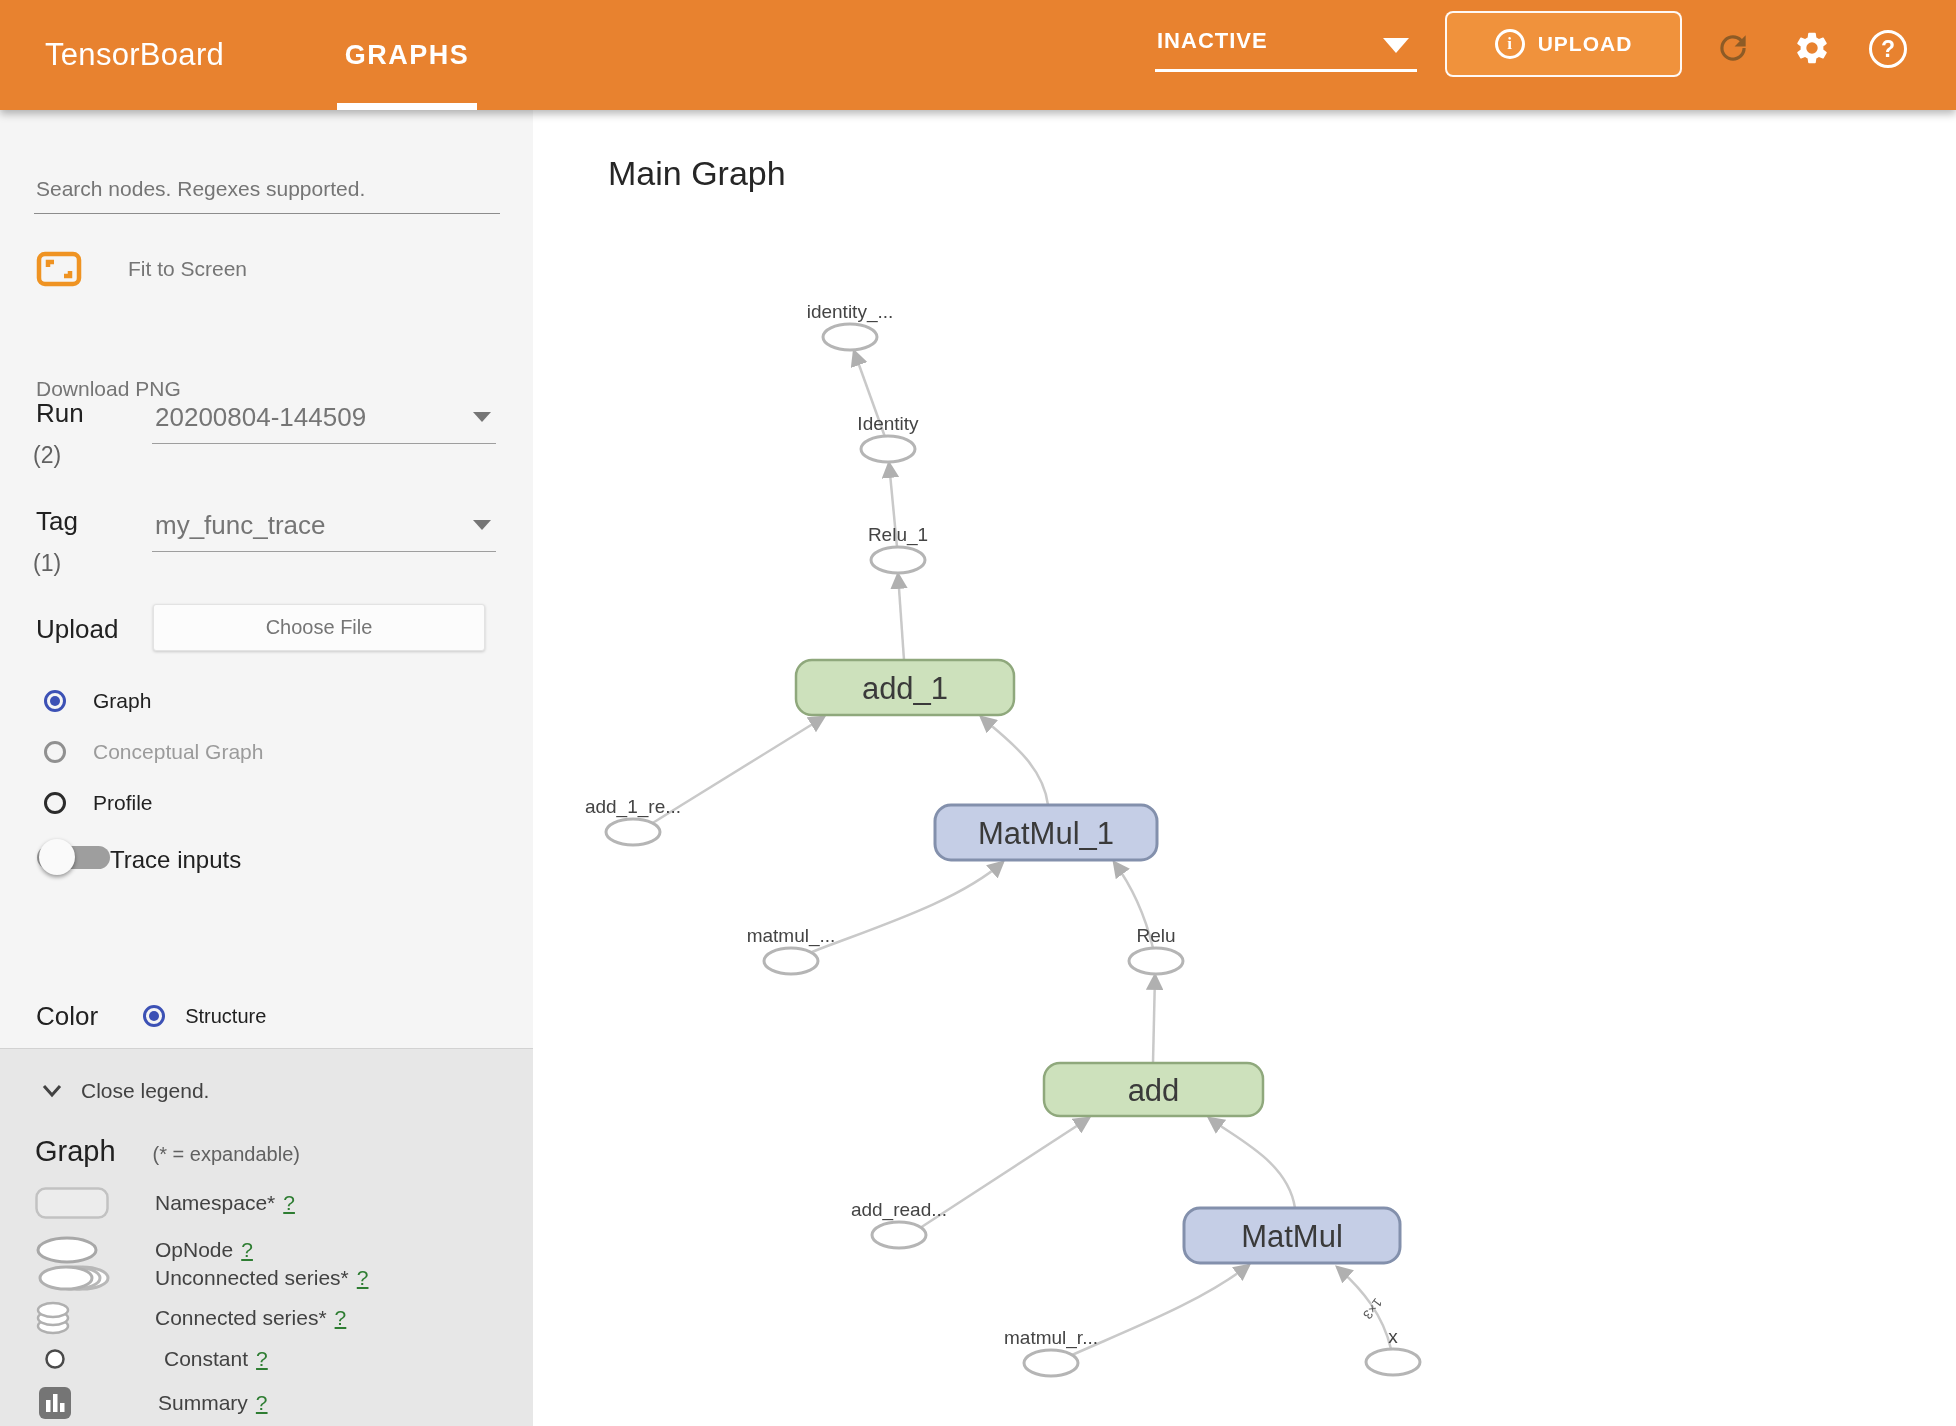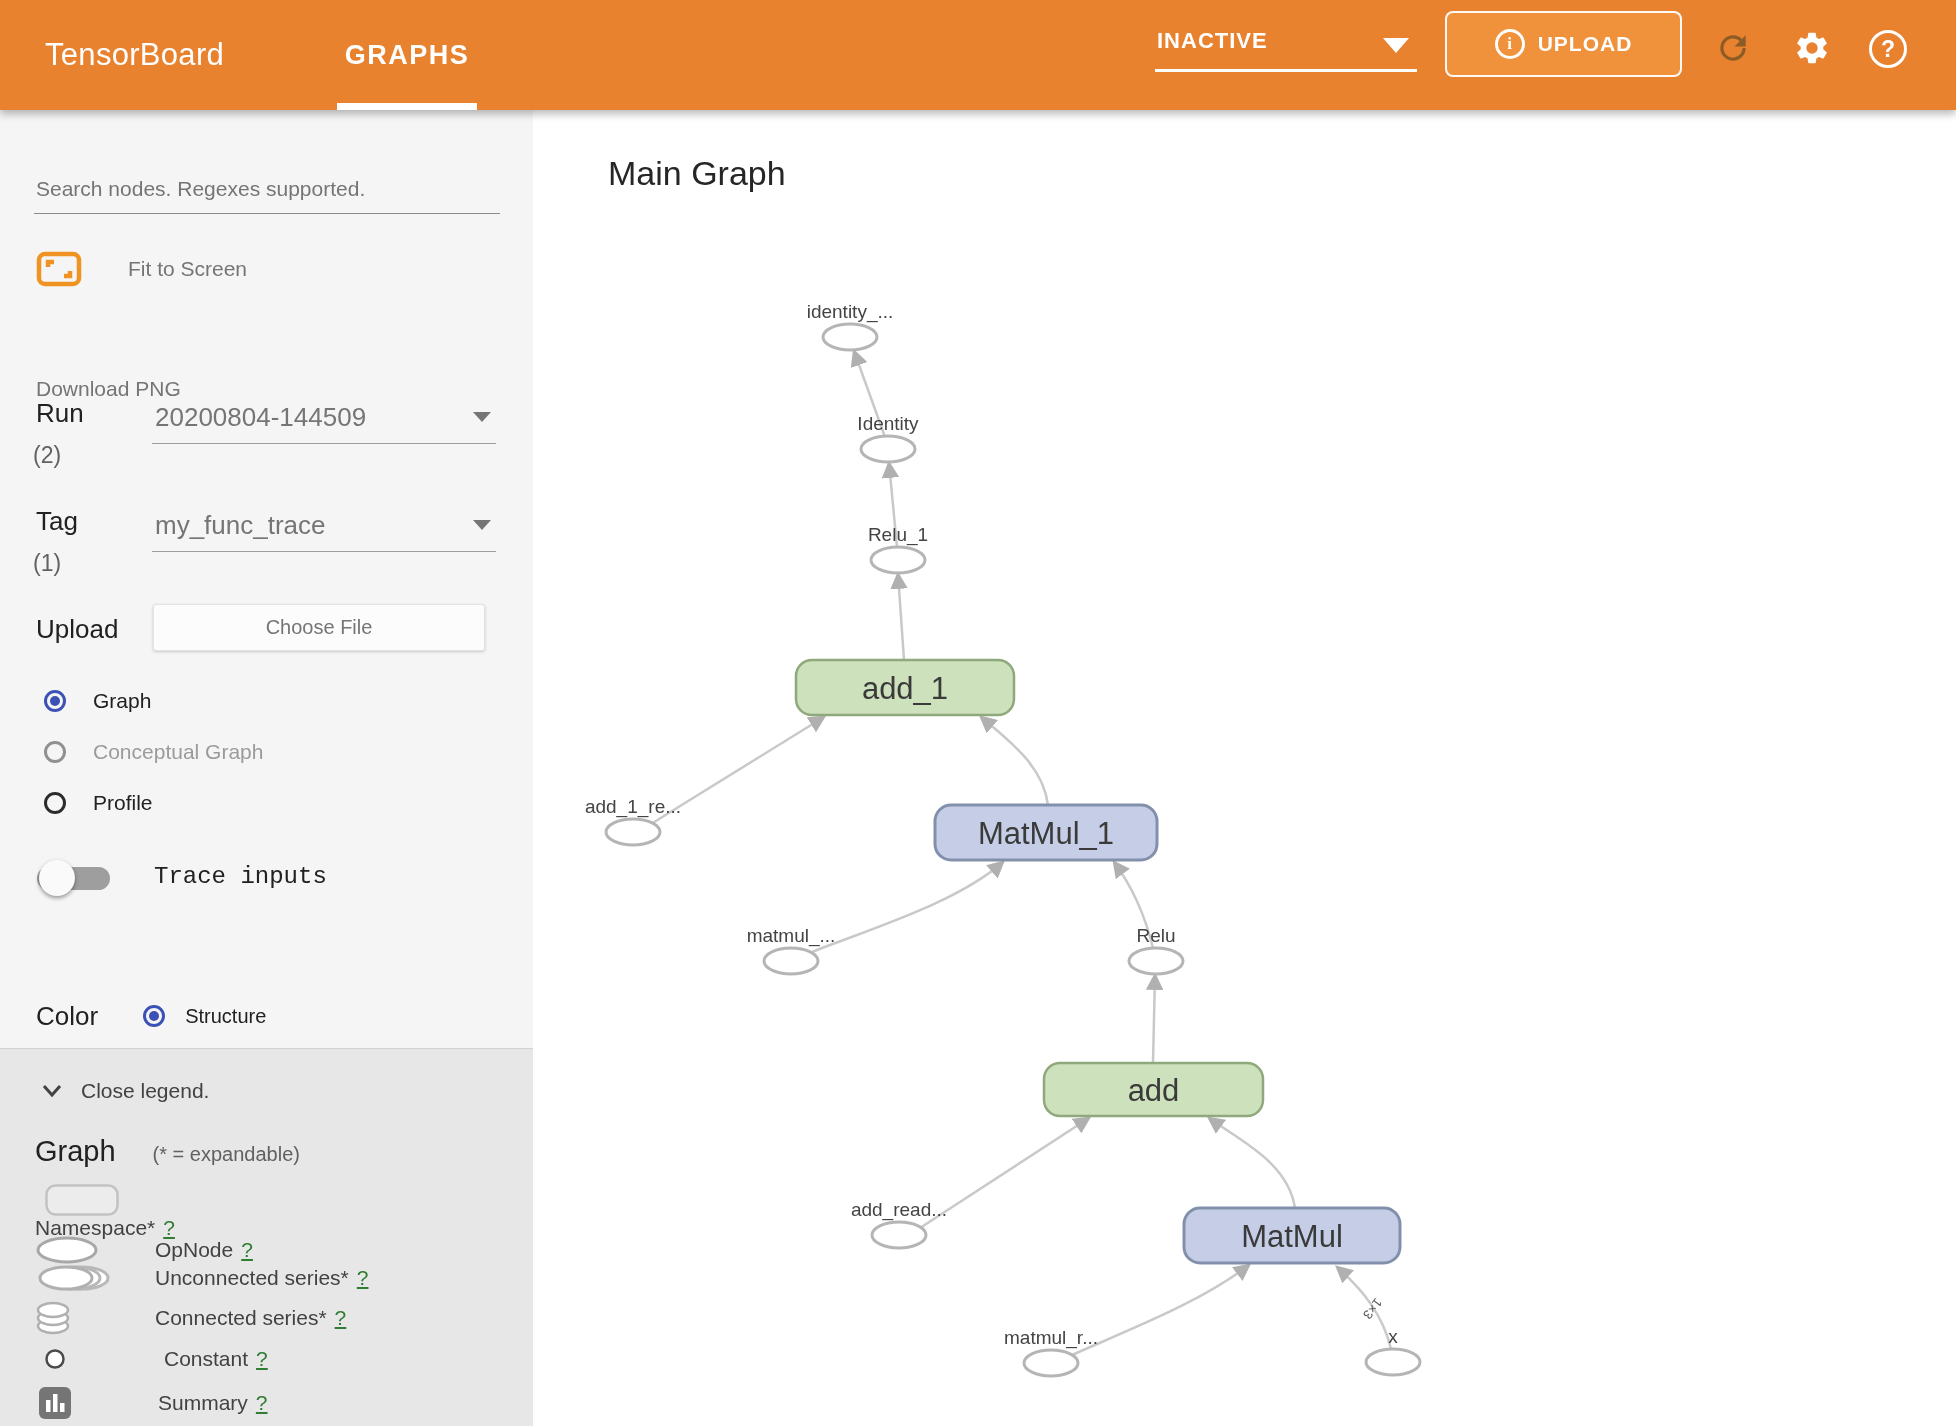--- a/index.html
+++ b/index.html
@@ -47,21 +47,21 @@
         border-right:9px solid transparent;border-top:10px solid #757575;}
   #choose-file-button{position:absolute;left:153px;top:494px;width:332px;height:47px;box-sizing:border-box;
         background:#FCFCFC;border:1px solid #E3E3E3;border-radius:3px;box-shadow:0 1px 3px rgba(0,0,0,.18);
         display:flex;align-items:center;justify-content:center;color:#757575;font-size:20px;}
   .radio-row{position:absolute;left:44px;height:30px;display:flex;align-items:center;gap:27px;font-size:21px;color:#212121;}
   .radio{width:22px;height:22px;border-radius:50%;box-sizing:border-box;position:relative;flex:none;}
   .radio.blue{border:3px solid #3C51B5;}
   .radio.blue.checked::after{content:'';position:absolute;inset:3px;border-radius:50%;background:#3C51B5;}
   .radio.gray{border:3px solid #909090;}
   .radio.dark{border:3px solid #2B2B2B;}
-  .toggle-row{position:absolute;left:37px;display:flex;align-items:flex-end;gap:44px;font-size:24px;color:#212121;font-family:Liberation Mono, monospace;}
+  .toggle-row{position:absolute;left:37px;display:flex;align-items:flex-start;font-size:24px;color:#212121;}
   .toggle{position:relative;width:73px;height:23px;flex:none;}
   .toggle .track{position:absolute;left:0;top:0;width:73px;height:23px;border-radius:12px;background:#9E9E9E;}
   .toggle .knob{position:absolute;left:2px;top:-7px;width:36px;height:36px;border-radius:50%;background:#FAFAFA;
         box-shadow:0 2px 4px rgba(0,0,0,.4);}
   #color-row{position:absolute;left:36px;top:884px;height:44px;display:flex;align-items:center;}
   #color-label{font-size:26px;color:#212121;margin-right:45px;}
   #color-row .radio{margin-right:20px;}
   #structure-label{font-size:20px;color:#212121;}
 
   
@@ -182,21 +182,21 @@
       <svg width="24" height="18" viewBox="0 0 24 18">
         <polyline points="4,4 12,13 20,4" fill="none" stroke="#424242" stroke-width="3"></polyline>
       </svg>
       <span>Close legend.</span>
     </div>
     <div id="legend-heading">
       <span id="legend-title">Graph</span>
       <span id="legend-note">(* = expandable)</span>
     </div>
 
-    <div class="legend-row" style="top:135px;flex-direction:column;">
+    <div class="legend-row" style="top:135px;">
       <span class="legend-swatch">
             <svg width="74" height="32" viewBox="0 0 74 32">
               <rect x="1.5" y="1.5" width="71" height="29" rx="9" fill="#ECECEC" stroke="#C2C2C2" stroke-width="2.5"></rect>
             </svg>
           </span>
       <span class="legend-label"><span>Namespace*</span><a href="#">?</a></span>
     </div>
     <div class="legend-row" style="top:182px;justify-content:center;">
       <span class="legend-swatch">
             <svg width="68" height="30" viewBox="0 0 68 30">

